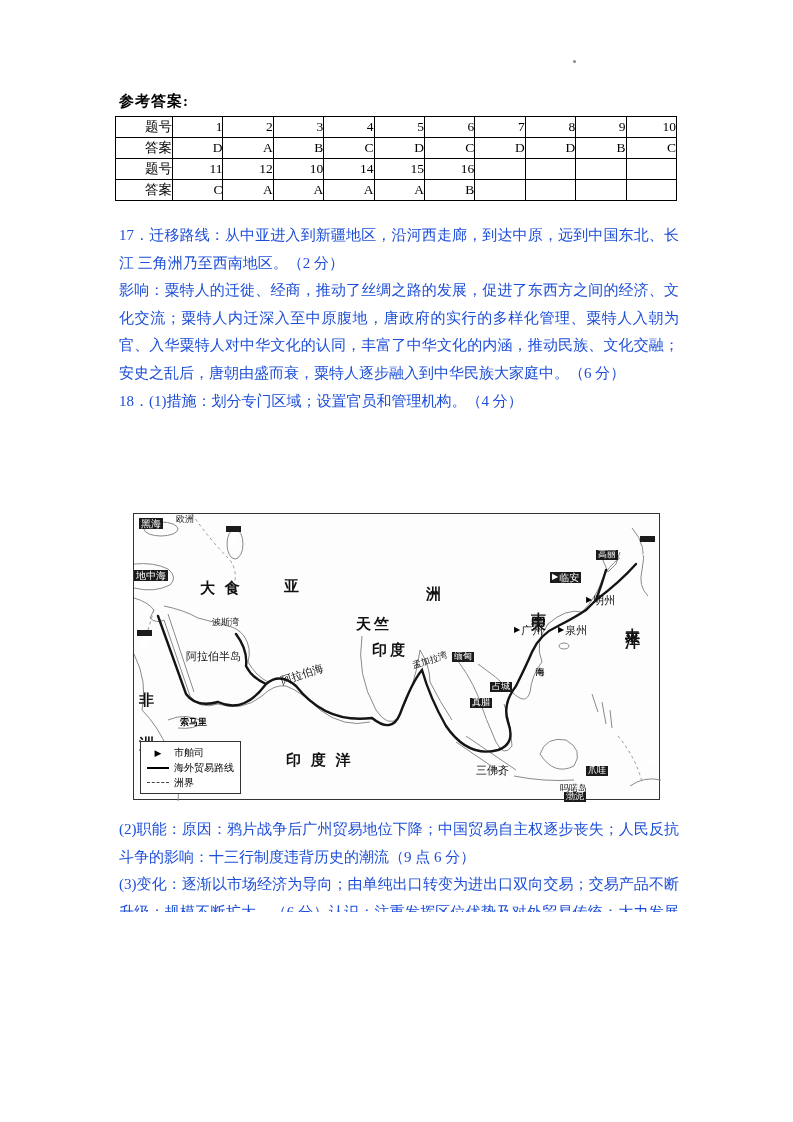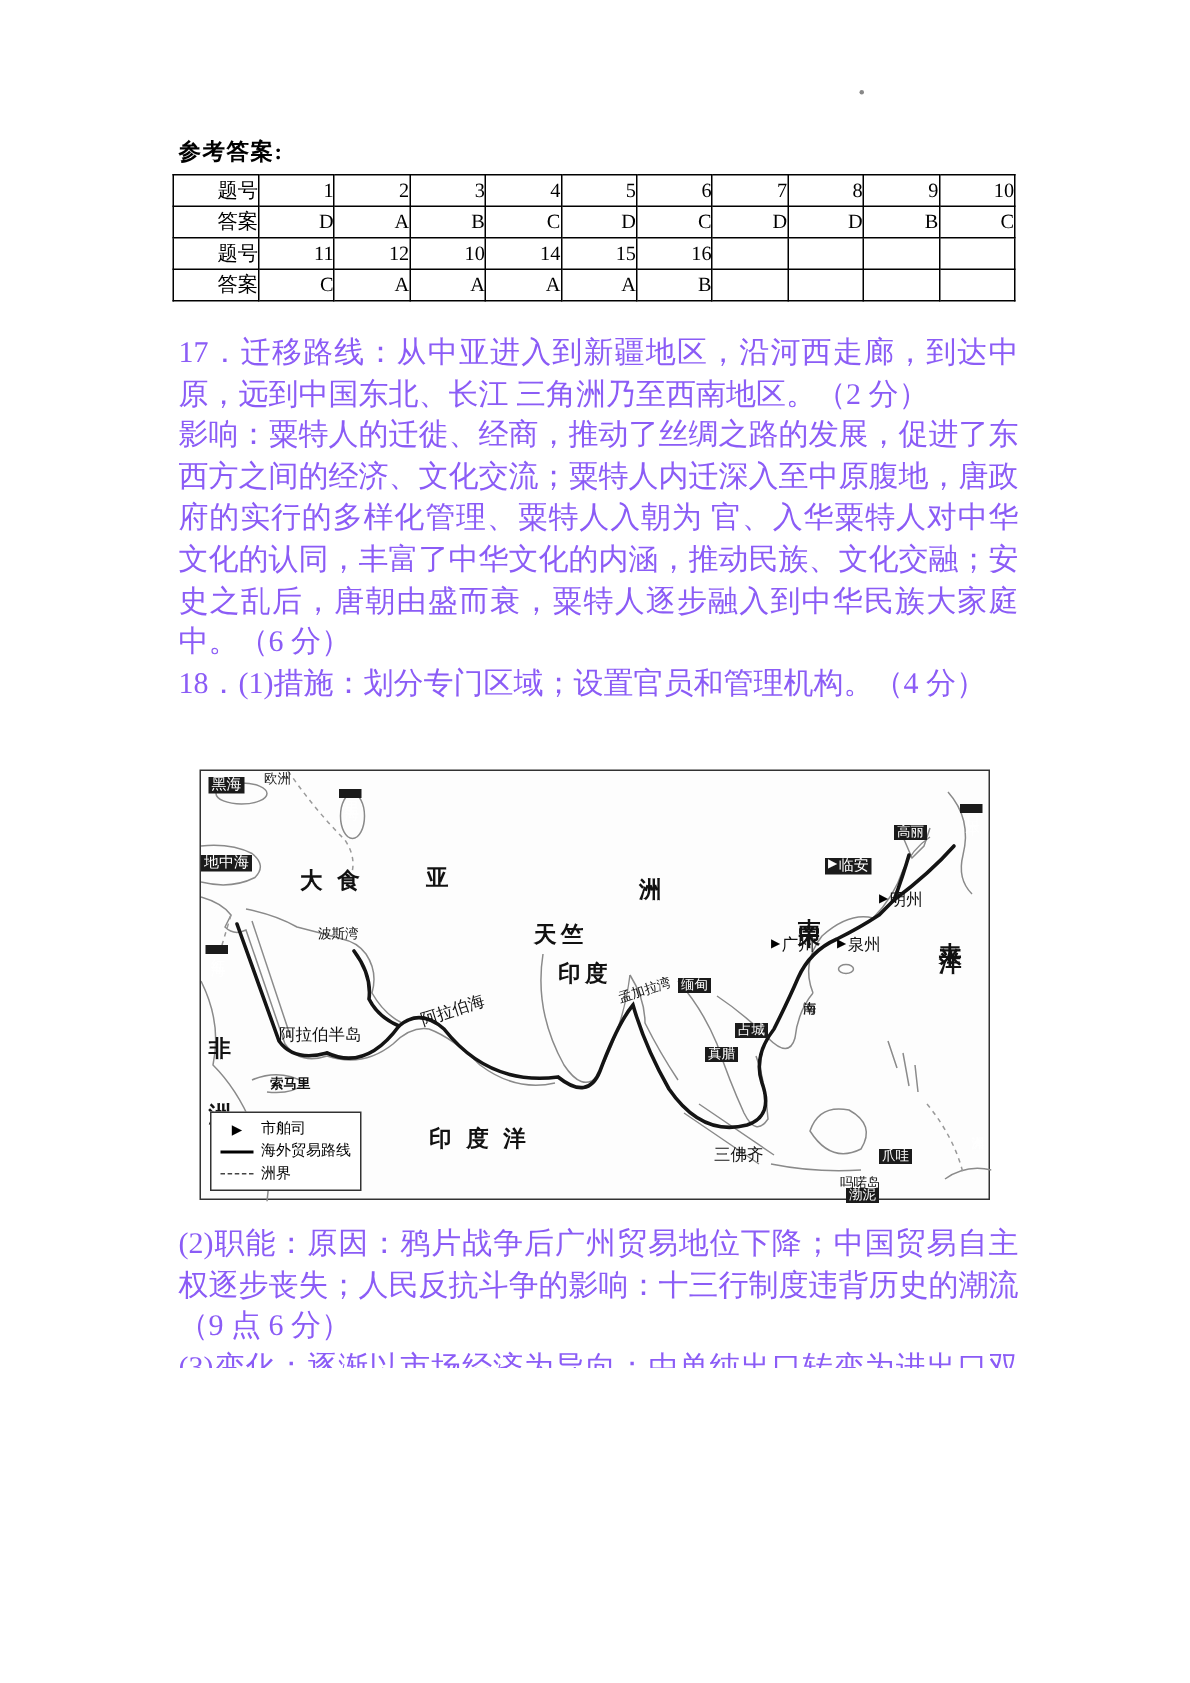--- a/index.html
+++ b/index.html
@@ -5,21 +5,21 @@
   *{box-sizing:border-box;margin:0;padding:0}
   html,body{background:#fff}
   body{width:793px;height:1122px;font-family:"Liberation Serif","DejaVu Serif",serif;color:#000}
   .page{position:relative;width:793px;height:912px;background:#fff;overflow:hidden}
 
   .title{position:absolute;left:119px;top:92px;font-size:15px;font-weight:bold;letter-spacing:1px}
 
   table.answers{position:absolute;left:115px;top:116px;width:562px;border-collapse:collapse;table-layout:fixed}
   table.answers td{border:1px solid #000;text-align:right;font-size:13.5px;height:21px;padding:0;font-family:"Liberation Serif","DejaVu Serif",serif}
 
-  .text-block{position:absolute;width:560px;font-size:20px;line-height:27.6px;text-align:justify;color:#8b5cf6}
+  .text-block{position:absolute;width:560px;font-size:15px;line-height:27.6px;text-align:justify;color:#1d4ed8}
   .text-block p{margin:0}
   #text-top{left:119px;top:222px}
   #text-bottom{left:119px;top:816px}
 
   .map-figure{position:absolute;left:133px;top:513px;width:527px;height:287px;border:1px solid #333;background:#fdfdfd}
   .map-figure svg{position:absolute;left:0;top:0;display:block}
 
   .map-label{position:absolute;font-size:11px;white-space:nowrap;line-height:1.1;color:#111;z-index:3}
   .map-label.sea{background:#1b1b1b;color:#fff;padding:0 2px;font-size:10px}
   .map-label.big{font-size:15px;letter-spacing:3px;font-weight:600}
@@ -181,21 +181,21 @@
       </div>
   <span class="map-label sea" style="left: 5px; top: 4px;">黑海</span>
       <span class="map-label tiny" style="left: 42px; top: 1px;">欧洲</span>
       <span class="map-label sea vert" style="left: 92px; top: 12px;">里海</span>
       <span class="map-label sea" style="left: 0px; top: 56px;">地中海</span>
       <span class="map-label big" style="left: 66px; top: 66px;">大  食</span>
       <span class="map-label big" style="left: 150px; top: 64px;">亚</span>
       <span class="map-label big" style="left: 292px; top: 72px;">洲</span>
       <span class="map-label tiny" style="left: 78px; top: 104px;">波斯湾</span>
       <span class="map-label sea vert" style="left: 3px; top: 116px;">红海</span>
-      <span class="map-label plain" style="left: 52px; top: 136px; margin-top: 34px;">阿拉伯半岛</span>
+      <span class="map-label plain" style="left: 52px; top: 136px;">阿拉伯半岛</span>
       <span class="map-label big" style="left: 222px; top: 102px;">天竺</span>
       <span class="map-label big" style="left: 238px; top: 128px;">印度</span>
       <span class="map-label slant" style="left: 146px; top: 154px;">阿拉伯海</span>
       <span class="map-label tiny slant" style="left: 278px; top: 142px;">孟加拉湾</span>
       <span class="map-label sea tiny" style="left: 318px; top: 138px;">缅甸</span>
       <span class="map-label sea tiny" style="left: 356px; top: 168px;">占城</span>
       <span class="map-label sea tiny" style="left: 336px; top: 184px;">真腊</span>
       <span class="map-label big vert" style="left: 396px; top: 86px;">南宋</span>
       <span class="map-label sea flag" style="left: 416px; top: 58px;"><i class="flagmark">▶</i>临安</span>
       <span class="map-label flag" style="left: 452px; top: 80px;"><i class="flagmark">▶</i>明州</span>

